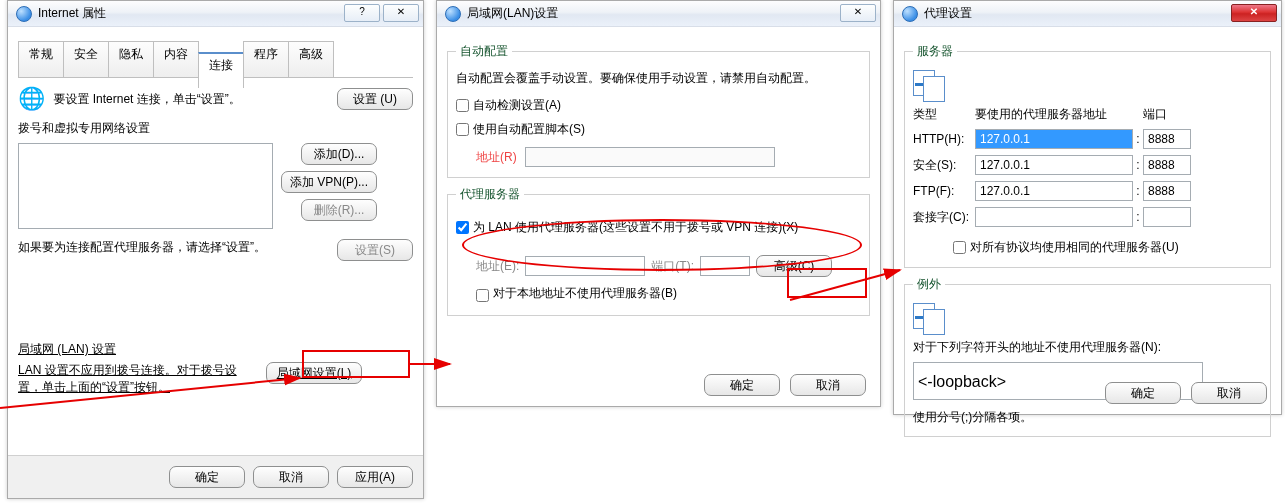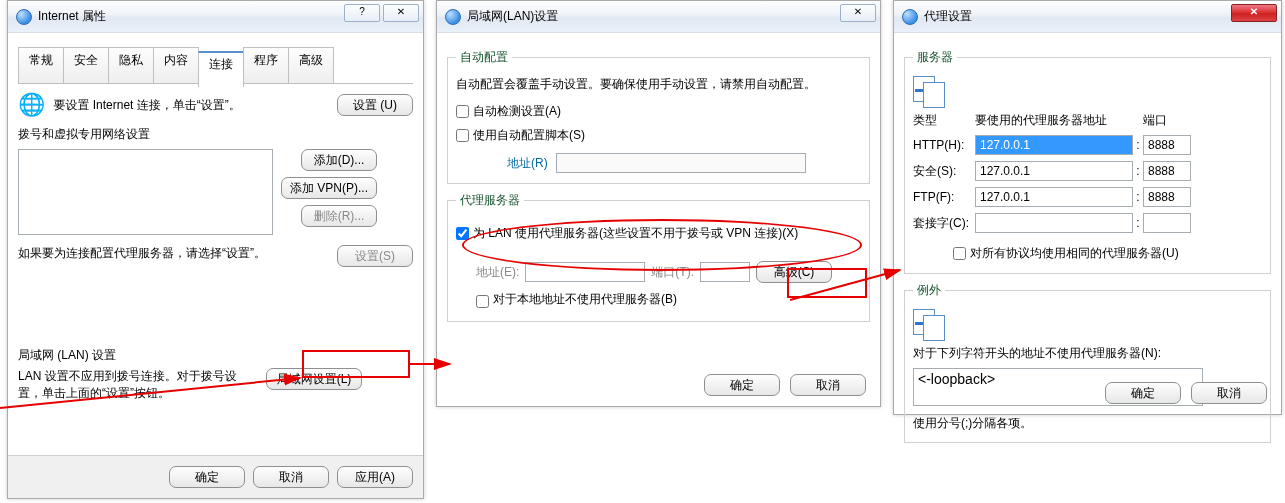--- a/index.html
+++ b/index.html
@@ -14,21 +14,21 @@
   }
 
   
   .dialog {
     position: absolute;
     background: #fff;
     border: 1px solid #aaa;
     box-shadow: 0 0 4px rgba(0,0,0,0.2);
   }
   .titlebar {
-    height: 32px;
+    height: 26px;
     background: linear-gradient(to bottom, #fdfdfe, #eef2f7 45%, #e1e8f2 55%, #ebf1fa);
     border-bottom: 1px solid #d8dee8;
     display: flex;
     align-items: center;
     padding-left: 8px;
     position: relative;
   }
   .titlebar .tb-icon {
     width: 16px; height: 16px; margin-right:6px;
     border-radius:50%;
@@ -99,21 +99,21 @@
     padding: 4px 10px 14px 10px;
     border: 1px solid #bfbfbf;
     border-bottom: none;
     margin-right: -1px;
     background: linear-gradient(to bottom,#fdfdfd,#eee);
     cursor:pointer;
     position:relative;
   }
   .tab.active {
     background:#fff;
-    top:4px;
+    top:11px;
     border-top:2px solid #5a8ecb;
     padding-top:3px;
   }
 
   .row1 { display:flex; align-items:center; gap:8px; }
   .desc { flex:1; line-height:1.4; }
   .rightcol { display:flex; flex-direction:column; gap:6px; align-items:flex-end; }
 
   #dlg1 .dialup-panel {
     margin-top:8px;
@@ -187,22 +187,22 @@
     content:""; position:absolute; left:0; top:3px; width:12px; height:3px; background:#2d79c7;
   }
   .pager-arrow::after{
     content:""; position:absolute; left:10px; top:-1px;
     border:5px solid transparent; border-left-color:#2d79c7;
   }
 
   .sel-hl { background:#3399ff; color:#fff; }
 
   textarea.field {
-    border:1px solid #a5acb2; font-size:14px; font-family:inherit;
-    resize:none; padding:2px 4px;
+    border:1px solid #a5acb2; font-size:16px; font-family:inherit;
+    resize:none; padding:10px 4px;
   }
 </style>
 </head>
 <body>
 
 <div class="dialog" id="dlg1">
   <div class="titlebar">
     <span class="tb-icon"></span>
     <span class="tb-text">Internet 属性</span>
     <div class="sysbtns">
@@ -236,21 +236,21 @@
           <button class="btn">添加 VPN(P)...</button>
           <button class="btn" disabled="">删除(R)...</button>
         </div>
       </div>
       <div style="display:flex; gap:8px; margin-top:10px; align-items:flex-start;">
         <span class="desc">如果要为连接配置代理服务器，请选择“设置”。</span>
         <button class="btn" disabled="">设置(S)</button>
       </div>
     </div>
 
-    <div style="margin-top:80px;">
+    <div style="margin-top:80px;text-decoration:underline;">
       <div>局域网 (LAN) 设置</div>
       <div style="display:flex; gap:8px; margin-top:4px; align-items:flex-start;">
         <span class="desc" style="max-width:240px;">LAN 设置不应用到拨号连接。对于拨号设置，单击上面的“设置”按钮。</span>
         <button class="btn" style="min-width:96px;">局域网设置(L)</button>
       </div>
     </div>
   </div>
   <div class="bottom-bar">
     <button class="btn">确定</button>
     <button class="btn">取消</button>
@@ -274,21 +274,21 @@
       <label class="chk">
         <input type="checkbox" style="">
           <span>自动检测设置(A)</span>
       </label><br>
       <div style="height:6px;"></div>
       <label class="chk">
         <input type="checkbox" style="">
           <span>使用自动配置脚本(S)</span>
       </label>
       <div style="margin:8px 0 0 20px; display:flex; align-items:center; gap:8px;">
-        <span style="color:#0369a1;margin-left:31px;">地址(R)</span>
+        <span style="color:#ef4444;">地址(R)</span>
         <input type="text" class="field" style="width: 250px;" disabled="" value="">
       </div>
     </fieldset>
 
     <fieldset class="grp">
       <legend>代理服务器</legend>
       <div style="height:6px;"></div>
       <label class="chk">
         <input type="checkbox" checked="" style="">
           <span>为 LAN 使用代理服务器(这些设置不用于拨号或 VPN 连接)(X)</span>

